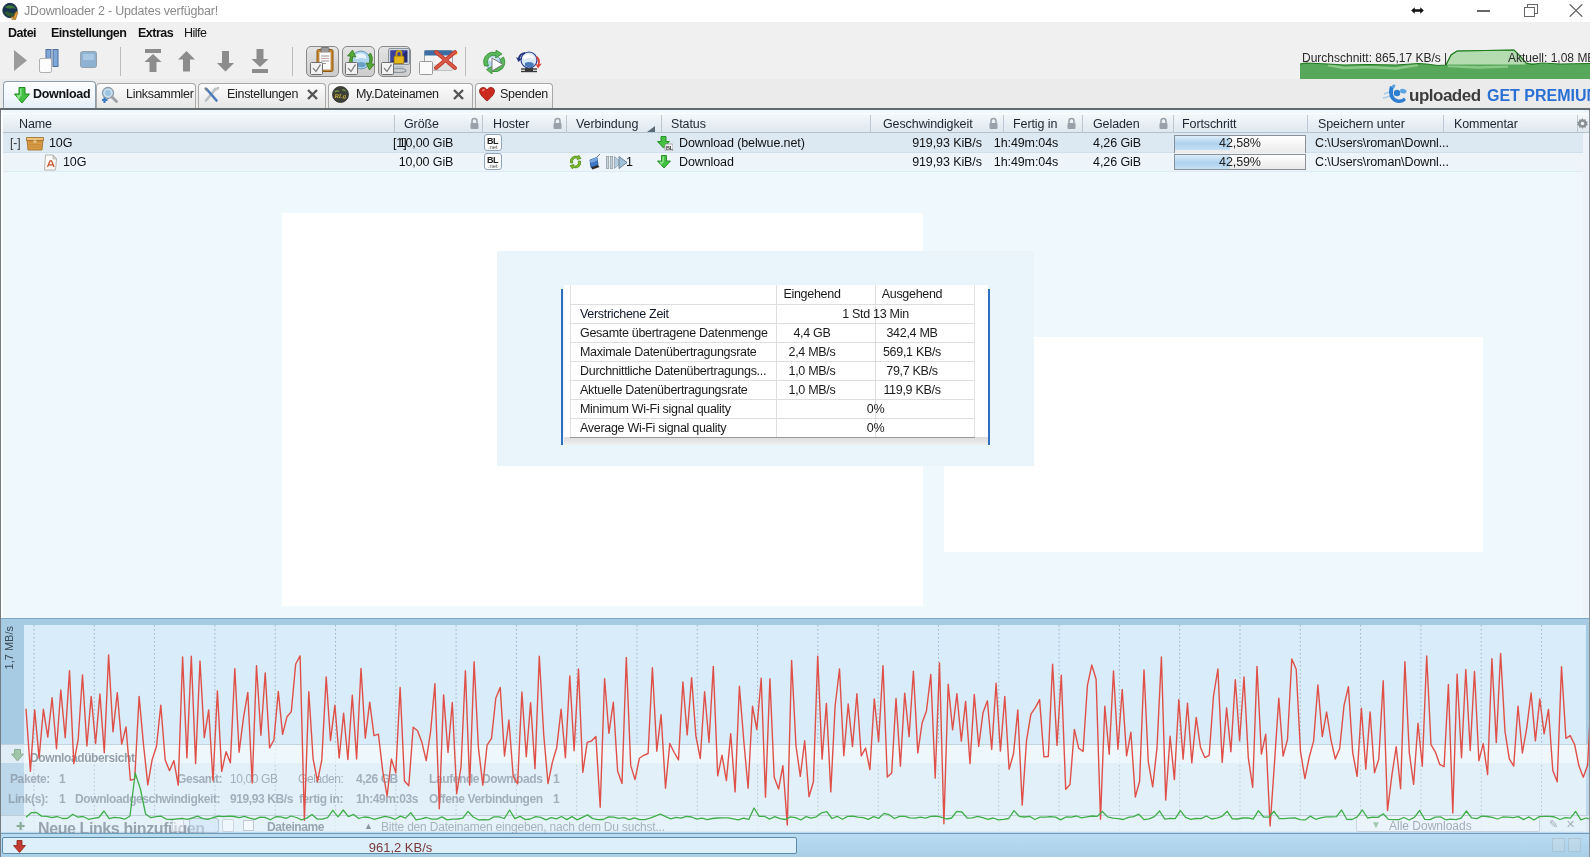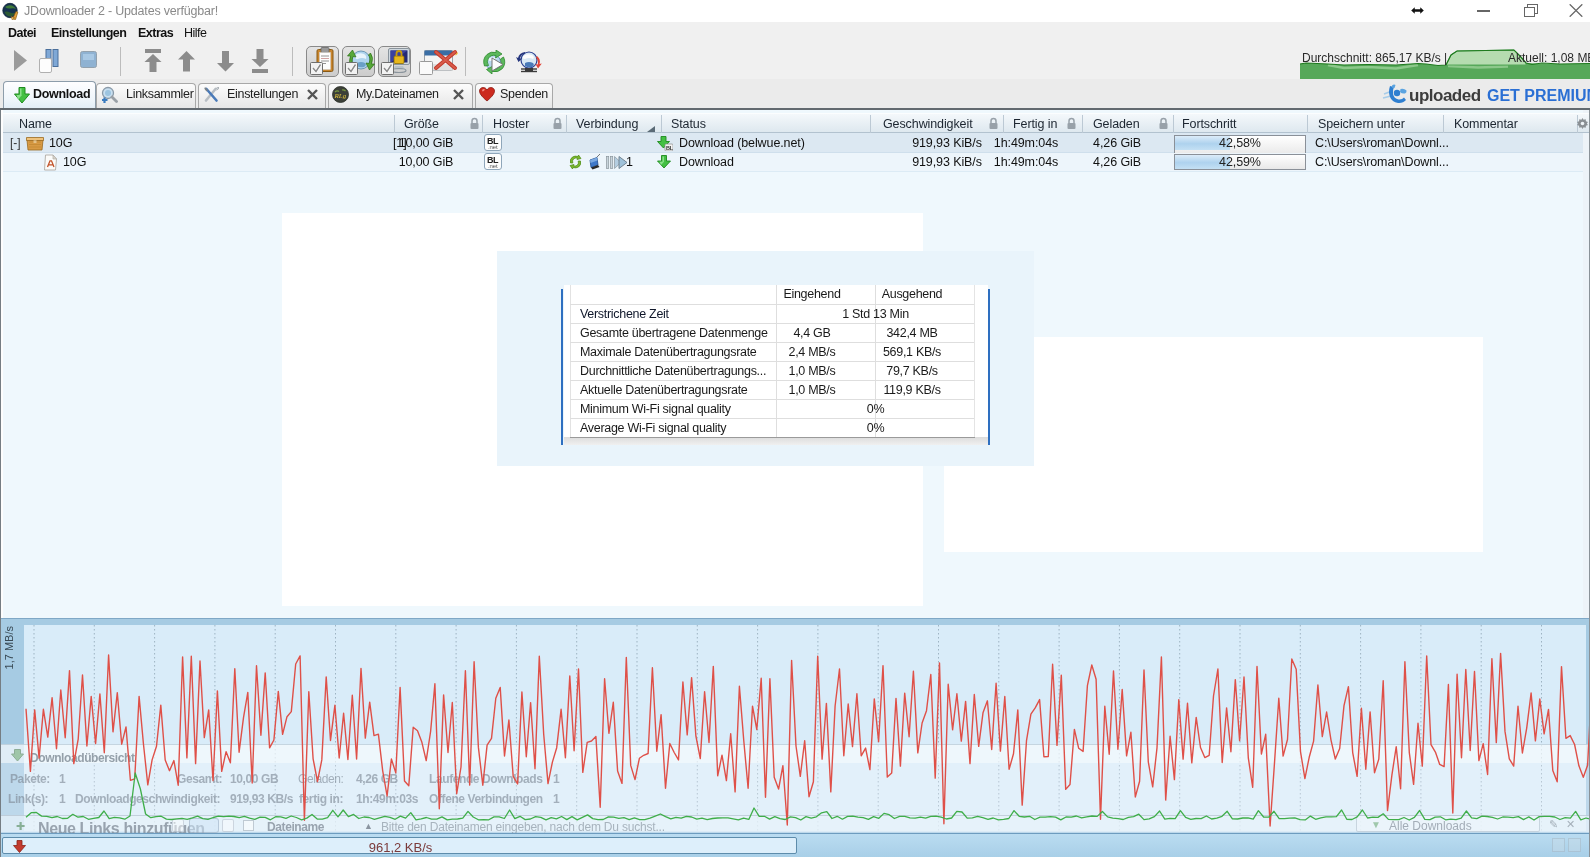--- a/index.html
+++ b/index.html
@@ -414,21 +414,21 @@
     </svg>
   <div class="abs" style="left:0;top:125px;width:1590px;height:90px;background:rgba(250,253,255,0.28)"></div>
     <div class="abs" style="left:0;top:125px;width:1590px;height:19px;background:rgba(246,251,254,0.6);border-top:1px solid rgba(170,190,205,0.6)"></div>
   <svg class="abs" style="left:11px;top:130px" width="13" height="13" viewBox="0 0 13 13" opacity="0.55">
       <path d="M3.5 0.5 L9.5 0.5 L9.5 5 L12.5 5 L6.5 12 L0.5 5 L3.5 5 Z" fill="#6aa86a" stroke="#4a7a4a"></path>
     </svg>
   <div class="r" style="left:30px;top:132px;font-size:12px;letter-spacing:-0.4px;font-weight:bold;color:rgba(110,122,134,0.7)">Downloadübersicht</div>
   <div class="r" style="left:10px;top:153px;font-size:12px;letter-spacing:-0.4px;font-weight:bold;color:rgba(125,136,148,0.62)">Pakete:</div>
   <div class="r" style="left:59px;top:153px;font-size:12px;letter-spacing:-0.4px;font-weight:bold;color:rgba(125,136,148,0.62)">1</div>
   <div class="r" style="left:177px;top:153px;font-size:12px;letter-spacing:-0.4px;font-weight:bold;color:rgba(125,136,148,0.62)">Gesamt:</div>
-  <div class="r" style="left:230px;top:153px;font-size:12px;letter-spacing:-0.4px;font-weight:bold;color:rgba(125,136,148,0.62)">10,00 GB</div>
+  <div class="r" style="left:230px;top:153px;font-size:12px;letter-spacing:-0.4px;font-weight:normal;color:rgba(125,136,148,0.62)">10,00 GB</div>
   <div class="r" style="left:298px;top:153px;font-size:12px;letter-spacing:-0.4px;font-weight:normal;color:rgba(125,136,148,0.62)">Geladen:</div>
   <div class="r" style="left:356px;top:153px;font-size:12px;letter-spacing:-0.4px;font-weight:bold;color:rgba(125,136,148,0.62)">4,26 GB</div>
   <div class="r" style="left:429px;top:153px;font-size:12px;letter-spacing:-0.4px;font-weight:bold;color:rgba(125,136,148,0.62)">Laufende Downloads</div>
   <div class="r" style="left:553px;top:153px;font-size:12px;letter-spacing:-0.4px;font-weight:bold;color:rgba(125,136,148,0.62)">1</div>
   <div class="r" style="left:8px;top:173px;font-size:12px;letter-spacing:-0.4px;font-weight:bold;color:rgba(125,136,148,0.62)">Link(s):</div>
   <div class="r" style="left:59px;top:173px;font-size:12px;letter-spacing:-0.4px;font-weight:bold;color:rgba(125,136,148,0.62)">1</div>
   <div class="r" style="left:75px;top:173px;font-size:12px;letter-spacing:-0.4px;font-weight:bold;color:rgba(125,136,148,0.62)">Downloadgeschwindigkeit:</div>
   <div class="r" style="left:230px;top:173px;font-size:12px;letter-spacing:-0.4px;font-weight:bold;color:rgba(125,136,148,0.62)">919,93 KB/s</div>
   <div class="r" style="left:299px;top:173px;font-size:12px;letter-spacing:-0.4px;font-weight:bold;color:rgba(125,136,148,0.62)">fertig in:</div>
   <div class="r" style="left:356px;top:173px;font-size:12px;letter-spacing:-0.4px;font-weight:bold;color:rgba(125,136,148,0.62)">1h:49m:03s</div>

